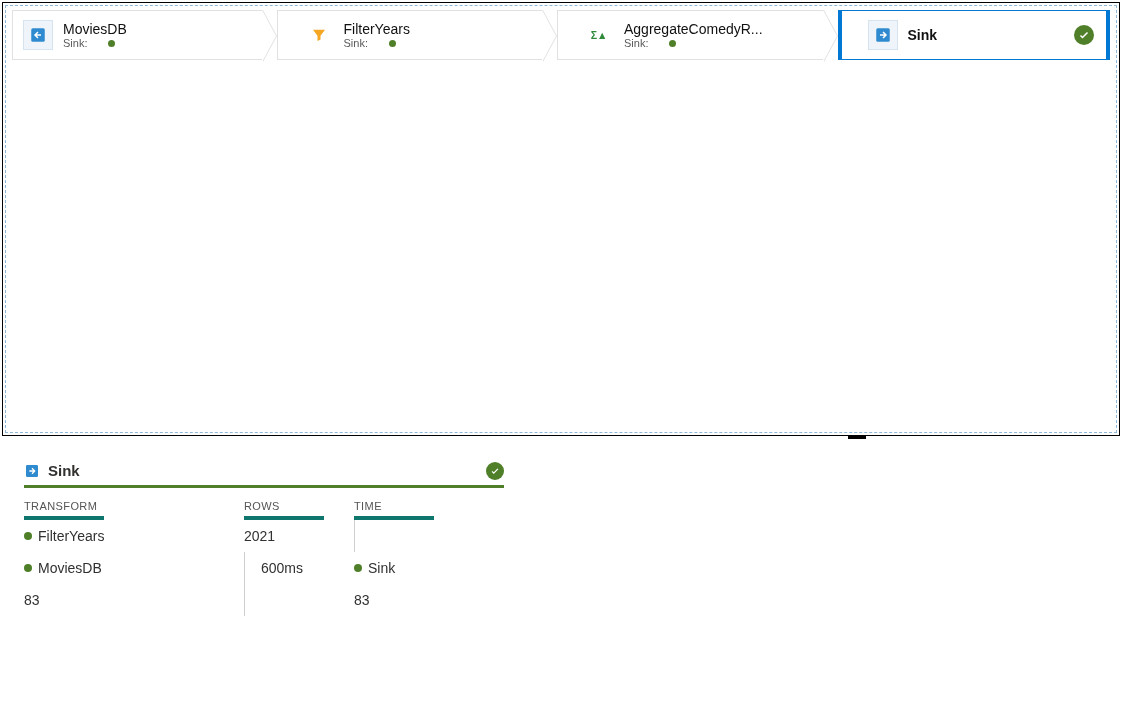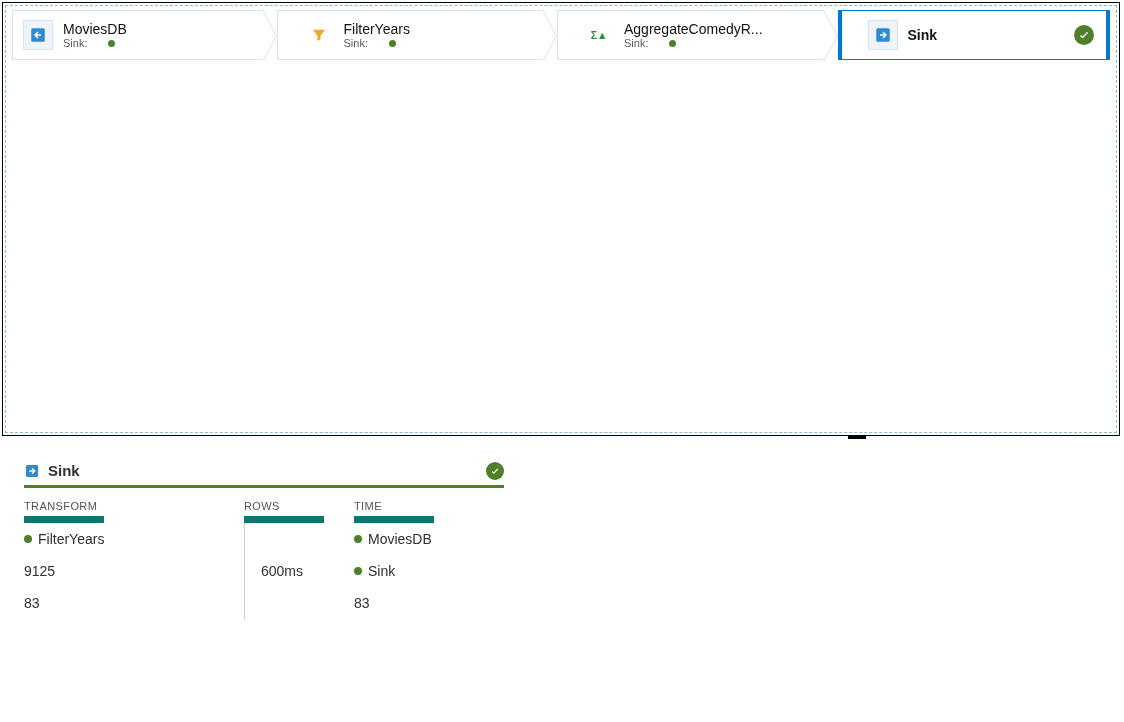--- a/index.html
+++ b/index.html
@@ -177,21 +177,21 @@
     margin-top: 6px;
     display: grid;
     grid-template-columns: 220px 110px 150px;
     align-items: center;
   }
   .tbl .th {
     font-size: 11px;
     letter-spacing: 0.4px;
     color: #555;
     padding: 6px 0 4px;
-    border-bottom: 7px solid #0f766e;
+    border-bottom: 4px solid #0f766e;
     width: fit-content;
     min-width: 80px;
   }
   .tbl .cell {
     padding: 8px 0;
     font-size: 14px;
   }
   .tbl .cell.rows { font-weight: 400; }
   .tbl .tname {
     display: flex;
@@ -310,27 +310,27 @@
 
   <div class="tbl">
     <div class="th">TRANSFORM</div>
     <div class="th">ROWS</div>
     <div class="th">TIME</div>
 
     <div class="cell tname">
       <span class="dot"></span>
       <span>FilterYears</span>
     </div>
+    <div class="cell rows">2021</div>
     <div class="cell timecol"></div>
 
     <div class="cell tname">
       <span class="dot"></span>
       <span>MoviesDB</span>
     </div>
-    <div class="cell rows">9125</div>
     <div class="cell timecol">600ms</div>
 
     <div class="cell tname">
       <span class="dot"></span>
       <span>Sink</span>
     </div>
     <div class="cell rows">83</div>
     <div class="cell timecol"></div>
 
     <div class="cell rows">83</div>

